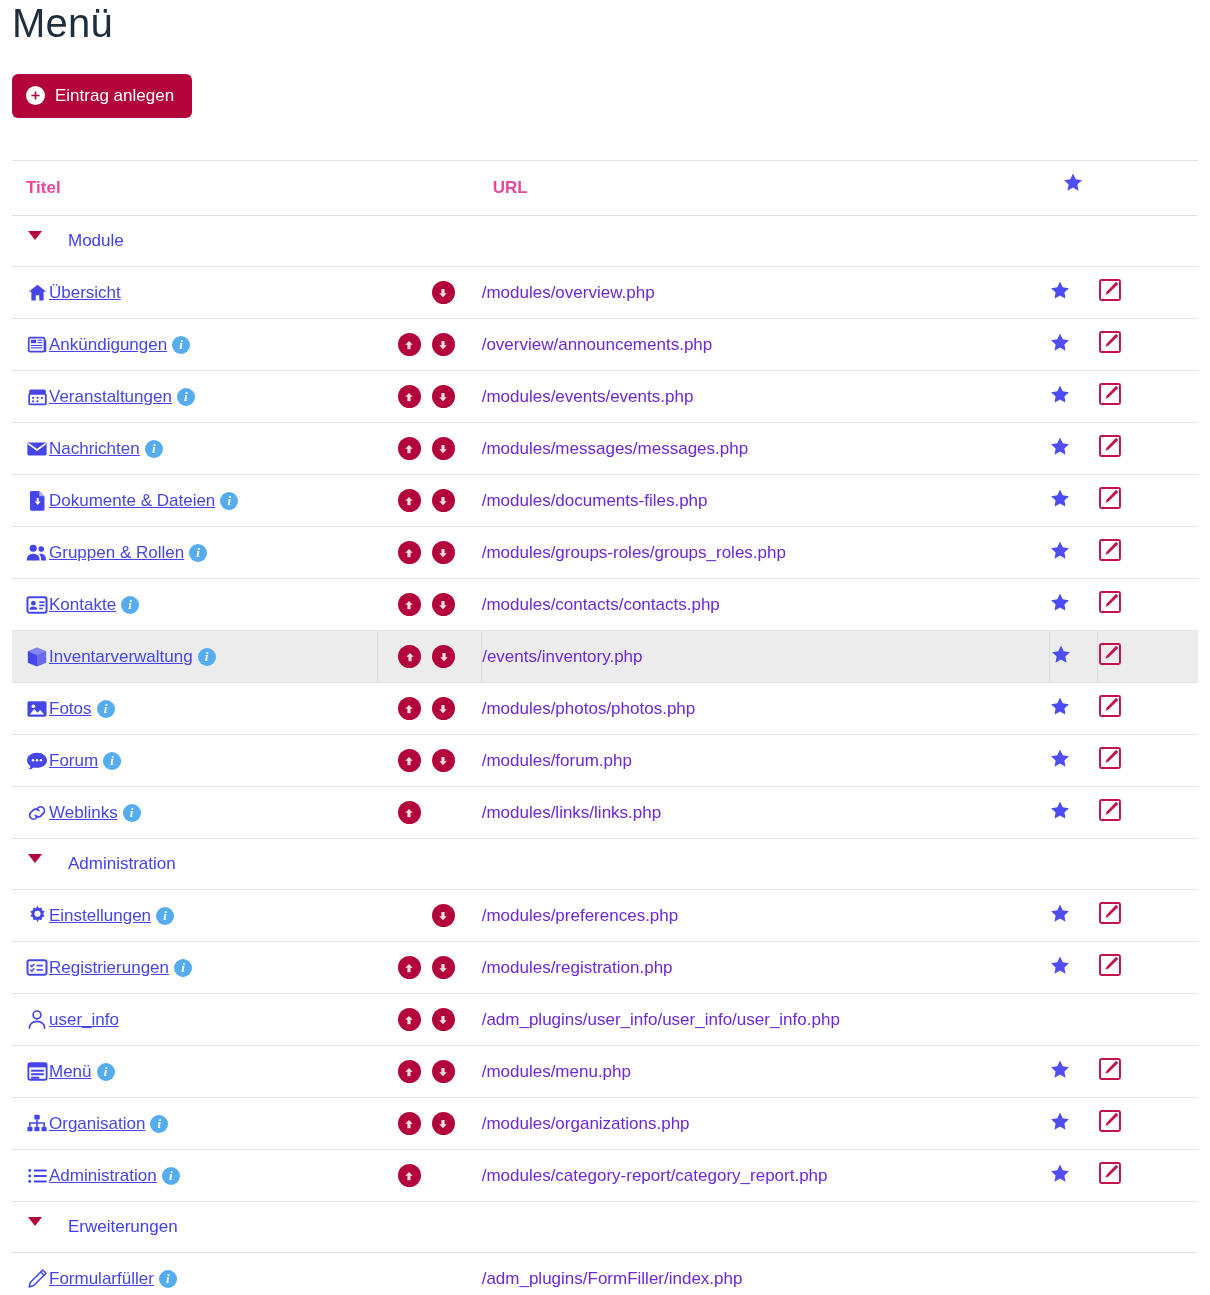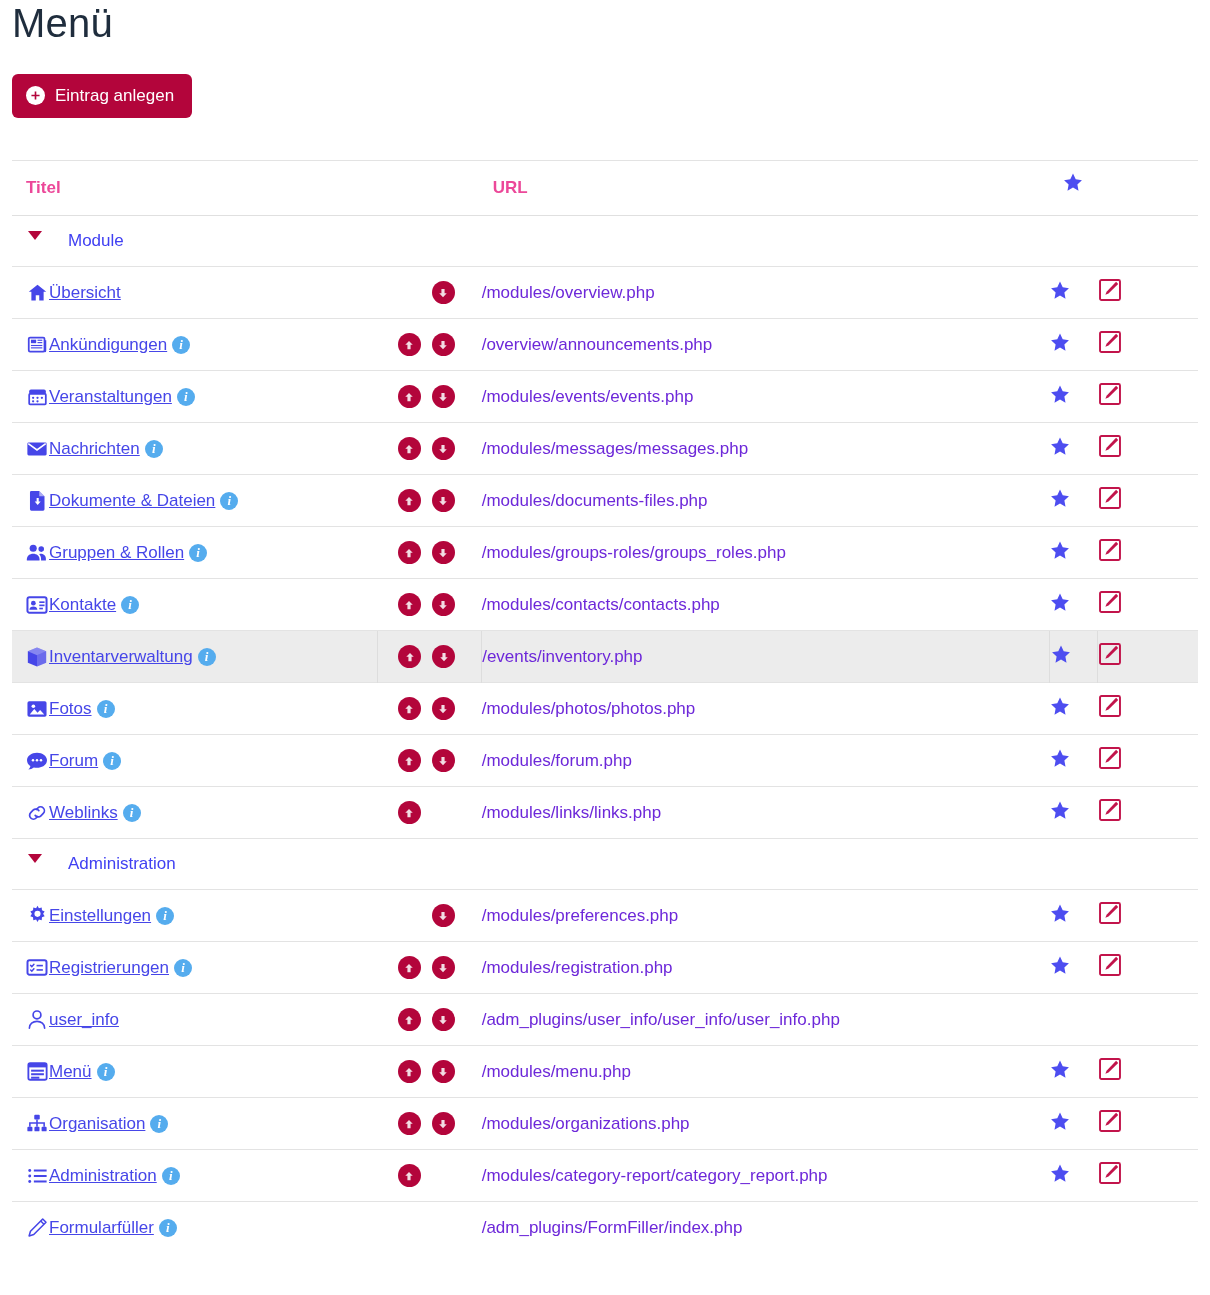--- a/index.html
+++ b/index.html
@@ -874,20 +874,28 @@
             </td>
             <td class="url-cell"><a class="url-link" href="#">/modules/category-report/category_report.php</a></td>
             <td class="star-cell"><span class="star-icon"><svg width="22" height="21" viewBox="0 0 24 24">
                   <path fill="#4d4df0" d="M12 1.8l3.1 6.6 7.1.9-5.2 4.9 1.3 7.1-6.3-3.5-6.3 3.5 1.3-7.1L1.8 9.3l7.1-.9z"></path>
                 </svg></span></td>
             <td class="edit-cell"><span class="edit-icon"><svg width="24" height="24" viewBox="0 0 26 26">
                   <rect x="2.2" y="2.2" width="21.6" height="21.6" rx="1.6" fill="none" stroke="#c2144b" stroke-width="2.1"></rect>
                   <path fill="#c2144b" d="M19.6 4.1l2.3 2.3L11.4 16.9 8 18.2l1.3-3.4z"></path>
                 </svg></span></td>
           </tr>
+          <tr class="group-row">
+            <td colspan="5">
+              <div class="group-cell">
+                <span class="caret"></span>
+                <span class="group-label">Erweiterungen</span>
+              </div>
+            </td>
+          </tr>
           <tr>
             <td>
               <div class="title-cell">
                 <span class="t-icon">
                   <svg width="21" height="21" viewBox="0 0 23 23">
                     <g fill="none" stroke="#4646e8" stroke-width="1.7" stroke-linejoin="round">
                       <path d="M17.2 2.2l3.6 3.6L7.4 19.2 2.3 20.7l1.5-5.1z"></path>
                       <path d="M15 4.4l3.6 3.6"></path>
                     </g>
                   </svg>

